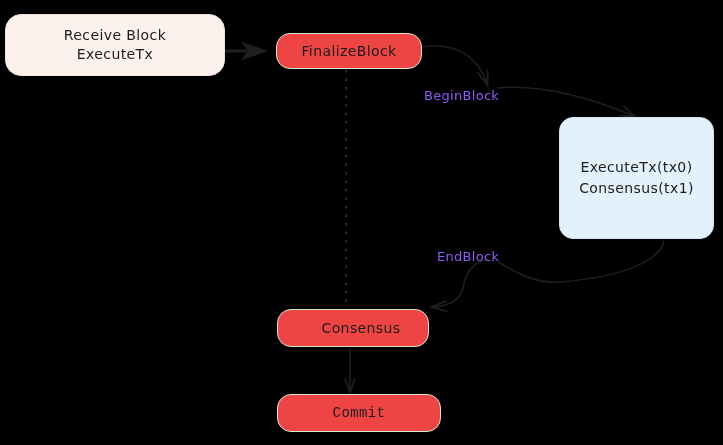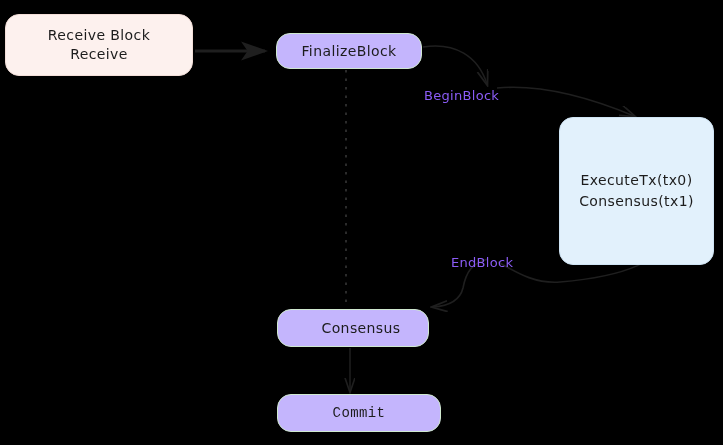--- a/index.html
+++ b/index.html
@@ -30,21 +30,21 @@
     align-items: center;
     justify-content: center;
     text-align: center;
     border-radius: 14px;
     color: #1c1c1c;
     font-family: "DejaVu Sans", sans-serif;
     letter-spacing: 0.4px;
     line-height: 1.35;
   }
   .node-green {
-    background: #c4b5fd;
+    background: #ef4444;
     border: 1px solid #cfe8cf;
     font-size: 14px;
   }
   .node-pink {
     background: #fdf1ee;
     border: 1px solid #f3ded8;
     font-size: 14px;
   }
   .node-blue {
     background: #e2f1fc;
@@ -101,41 +101,41 @@
 
     <g>
       <line x1="346" y1="70" x2="346" y2="307" stroke="#3a3a3a" stroke-width="1.5" stroke-dasharray="2.5 6"></line>
     </g>
 
     <g>
       <line x1="350" y1="348" x2="350" y2="391" stroke="#1f1f1f" stroke-width="1.5" marker-end="url(#arrowThin)"></line>
     </g>
   </svg>
 
-  <div class="node node-pink" style="left:5px; top:14px; width:188px; height:62px;">
+  <div class="node node-pink" style="left:5px; top:14px; width:220px; height:62px;border-radius:16px;">
     <div>
       <span>Receive Block</span><br>
-      <span>Receive</span>
+      <span>ExecuteTx</span>
     </div>
   </div>
 
   <div class="node node-green" style="left:276px; top:33px; width:146px; height:36px;">
     <span>FinalizeBlock</span>
   </div>
 
-  <div class="node node-blue" style="left:559px; top:117px; width:155px; height:148px;justify-content:center;">
+  <div class="node node-blue" style="left:559px; top:117px; width:155px; height:122px;justify-content:center;">
     <span class="tx-line">ExecuteTx(tx0)</span>
     <span class="tx-line">Consensus(tx1)</span>
   </div>
 
   <div class="node node-green" style="left:277px; top:309px; width:152px; height:38px;padding-left:16px;">
     <span>Consensus</span>
   </div>
 
   <div class="node node-green" style="left:277px; top:394px; width:164px; height:38px;font-family:Liberation Mono, monospace;">
     <span>Commit</span>
   </div>
 
   <div class="edge-label" style="left:424px; top:88px;">BeginBlock</div>
 
-  <div class="edge-label" style="left:437px; top:255px;margin-left:14px;">EndBlock</div>
+  <div class="edge-label" style="left:437px; top:249px;">EndBlock</div>
 
 </div>
 
 </body></html>

